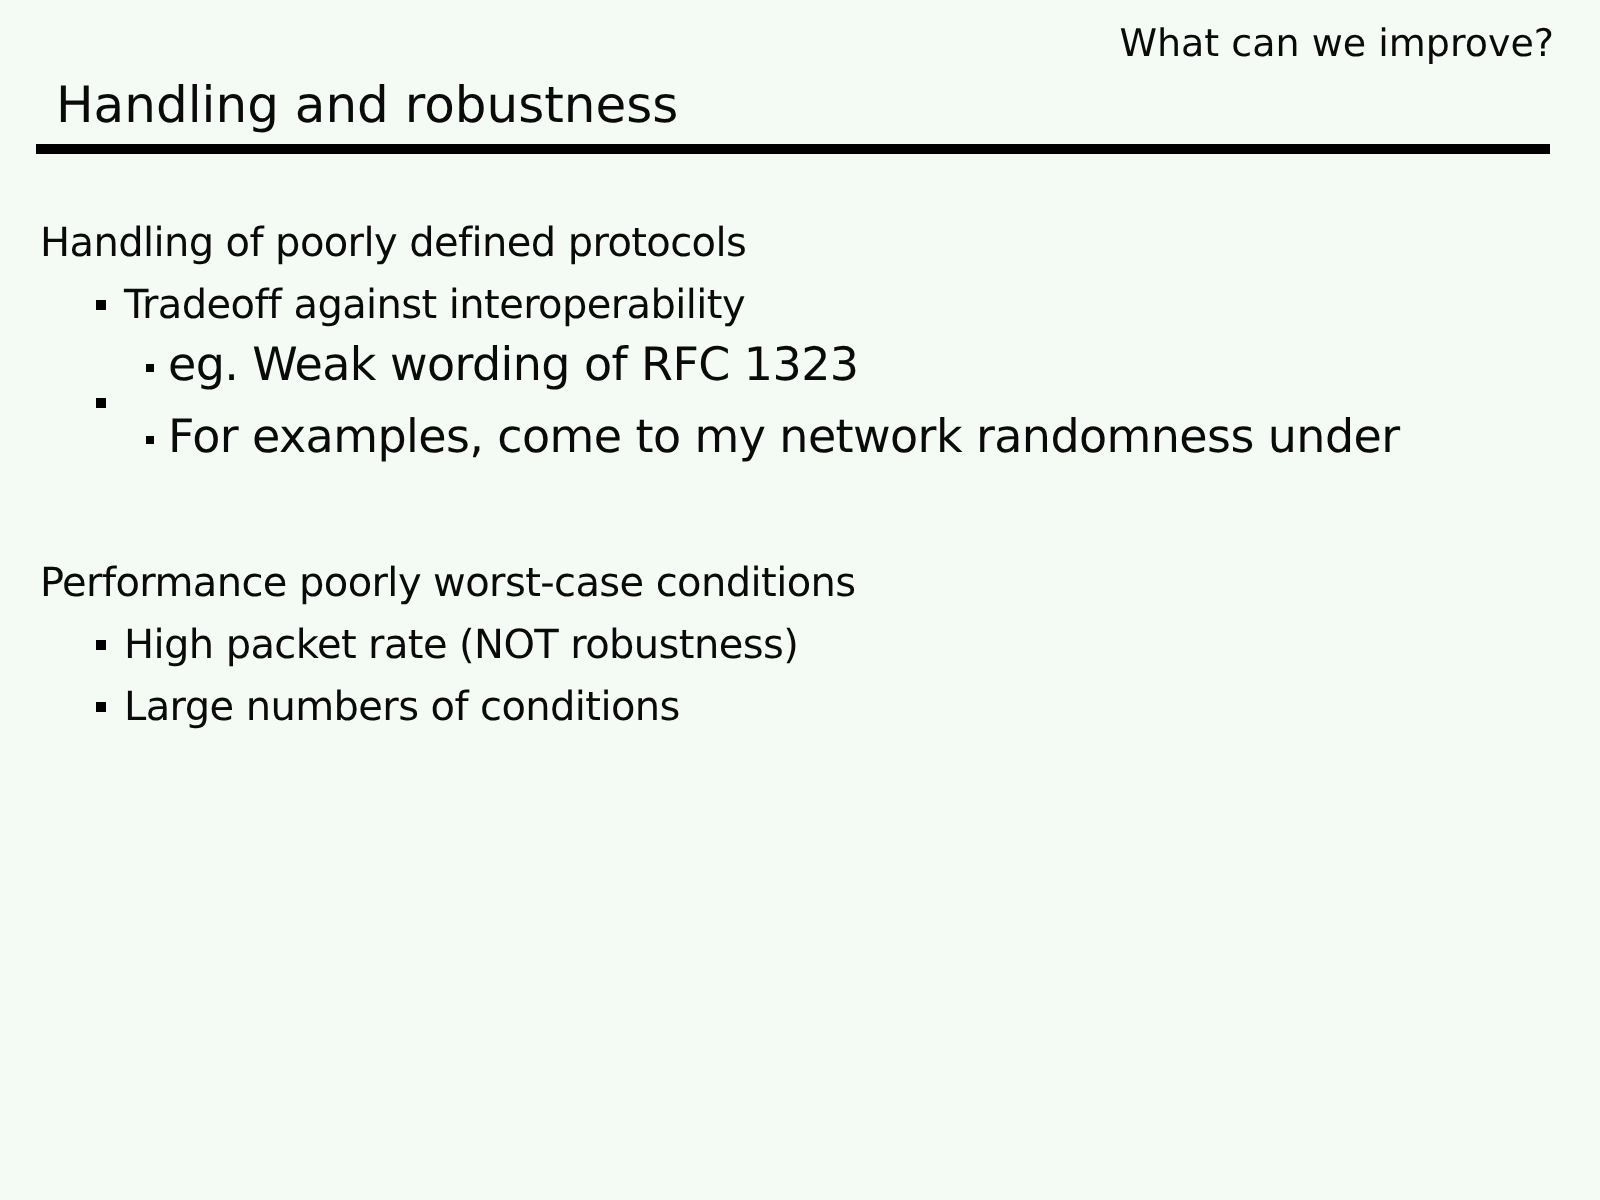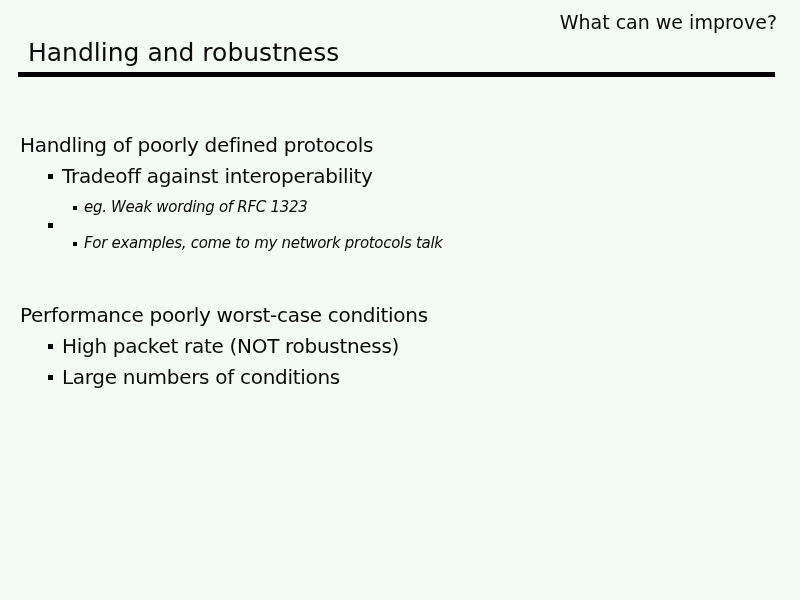--- a/index.html
+++ b/index.html
@@ -46,34 +46,33 @@
     height: 5px;
     background: #000000;
   }
   .content {
     position: absolute;
     top: 106px;
     left: 20px;
     right: 12px;
     font-size: 20px;
     letter-spacing: -0.3px;
-    margin-top: 24px;
   }
   .section-heading {
     line-height: 31px;
     white-space: nowrap;
   }
   .bullet-item {
     display: flex;
     align-items: center;
     line-height: 31px;
     white-space: nowrap;
   }
   .bullet-item.level-1 { padding-left: 28px; text-align: right; }
-  .bullet-item.level-2 { padding-left: 53px; font-size: 15px; font-style: italic; }
+  .bullet-item.level-2 { padding-left: 53px; font-size: 23px; }
   .sq {
     display: inline-block;
     flex: none;
     background: #000000;
   }
   .level-1 .sq { width: 5px; height: 5px; margin-right: 9px; }
   .level-2 .sq { width: 4px; height: 4px; margin-right: 7px; }
   .section-2 { margin-top: 41px; }
 </style>
 </head>
@@ -101,21 +100,21 @@
         <span class="sq"></span>
         <span>eg. Weak wording of RFC 1323</span>
       </div>
 
       <div class="bullet-item level-1">
         <span class="sq"></span>
       </div>
 
       <div class="bullet-item level-2">
         <span class="sq"></span>
-        <span>For examples, come to my network protocols talk</span>
+        <span>For examples, come to my network randomness under</span>
       </div>
     </div>
 
     <div class="section section-2">
       <div class="section-heading">Performance poorly worst-case conditions</div>
 
       <div class="bullet-item level-1">
         <span class="sq"></span>
         <span>High packet rate (NOT robustness)</span>
       </div>

